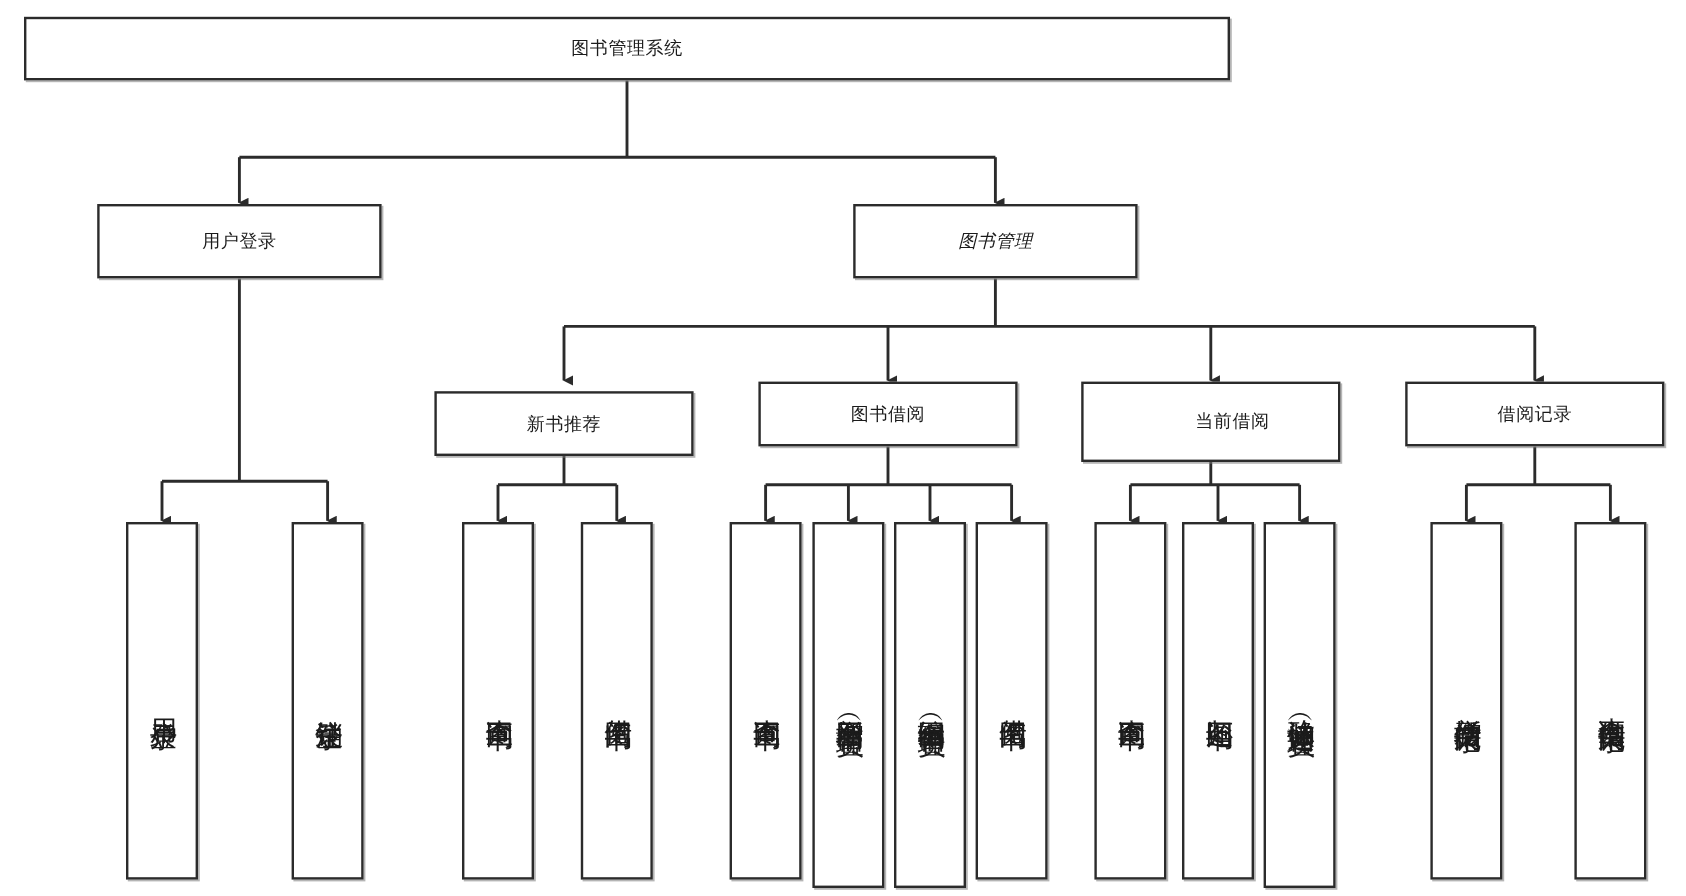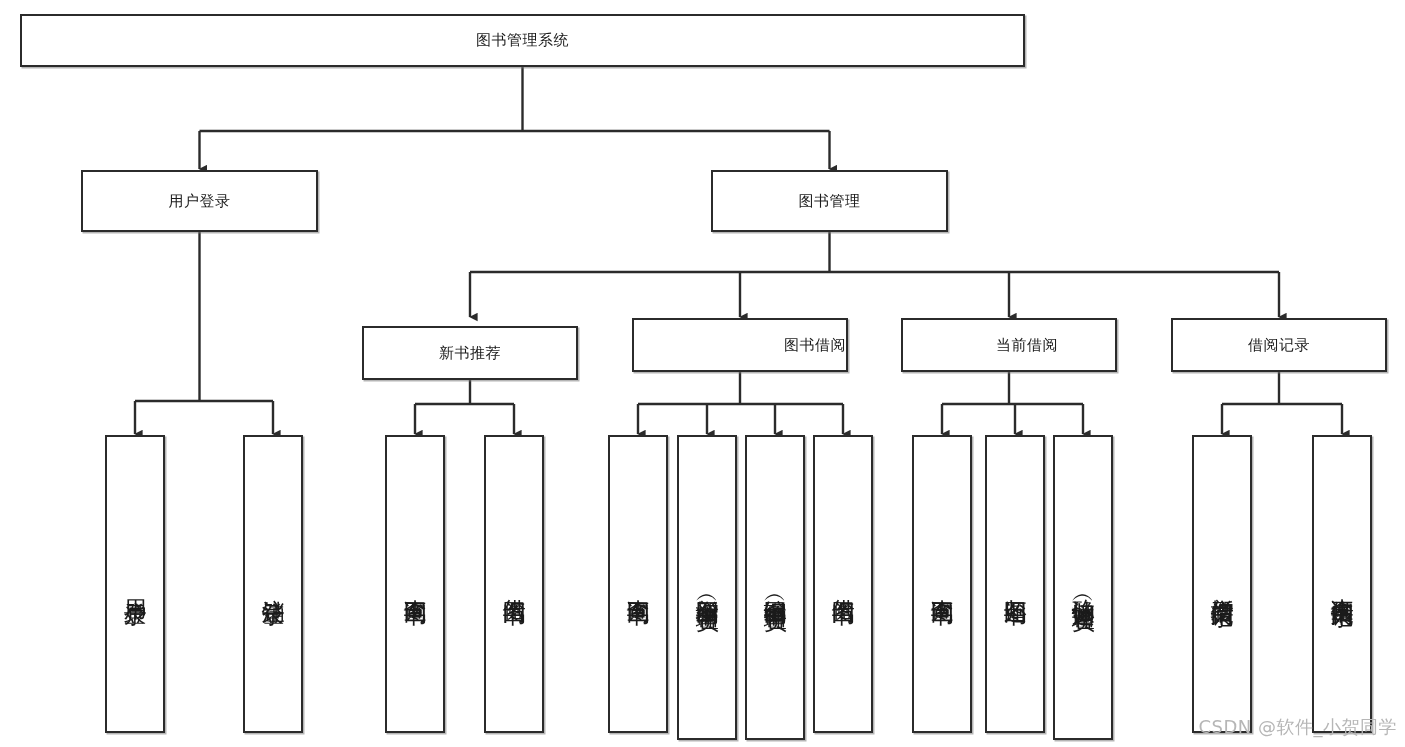--- a/index.html
+++ b/index.html
@@ -120,30 +120,30 @@
       </g>
   </svg>
 
   <div id="nodes">
       <div class="node horizontal" style="left: 20px; top: 14px; width: 1005px; height: 53px;">
         <span class="node-label">图书管理系统</span>
       </div>
       <div class="node horizontal" style="left: 81px; top: 170px; width: 237px; height: 62px;">
         <span class="node-label">用户登录</span>
       </div>
-      <div class="node horizontal" style="left: 711px; top: 170px; width: 237px; height: 62px;">
+      <div class="node horizontal" style="left: 711px; top: 170px; width: 237px; height: 62px; font-style: italic;">
         <span class="node-label">图书管理</span>
       </div>
       <div class="node horizontal" style="left: 362px; top: 326px; width: 216px; height: 54px;">
         <span class="node-label">新书推荐</span>
       </div>
-      <div class="node horizontal" style="left: 632px; top: 318px; width: 216px; height: 54px; justify-content: flex-end;">
+      <div class="node horizontal" style="left: 632px; top: 318px; width: 216px; height: 54px;">
         <span class="node-label">图书借阅</span>
       </div>
-      <div class="node horizontal" style="left: 901px; top: 318px; width: 216px; height: 54px; padding-left: 36px;">
+      <div class="node horizontal" style="left: 901px; top: 318px; width: 216px; height: 67px; padding-left: 36px;">
         <span class="node-label">当前借阅</span>
       </div>
       <div class="node horizontal" style="left: 1171px; top: 318px; width: 216px; height: 54px;">
         <span class="node-label">借阅记录</span>
       </div>
       <div class="node vertical" style="left: 105px; top: 435px; width: 60px; height: 298px;">
         <span class="node-label">用户登录</span>
       </div>
       <div class="node vertical" style="left: 243px; top: 435px; width: 60px; height: 298px;">
         <span class="node-label">注销登录</span>
@@ -176,14 +176,13 @@
         <span class="node-label">确认归还（管理员）</span>
       </div>
       <div class="node vertical" style="left: 1192px; top: 435px; width: 60px; height: 298px;">
         <span class="node-label">新增借阅记录</span>
       </div>
       <div class="node vertical" style="left: 1312px; top: 435px; width: 60px; height: 298px;">
         <span class="node-label">查询借阅记录</span>
       </div>
     </div>
 
-  <div id="watermark">CSDN @软件_小贺同学</div>
 </div>
 
 </body></html>

